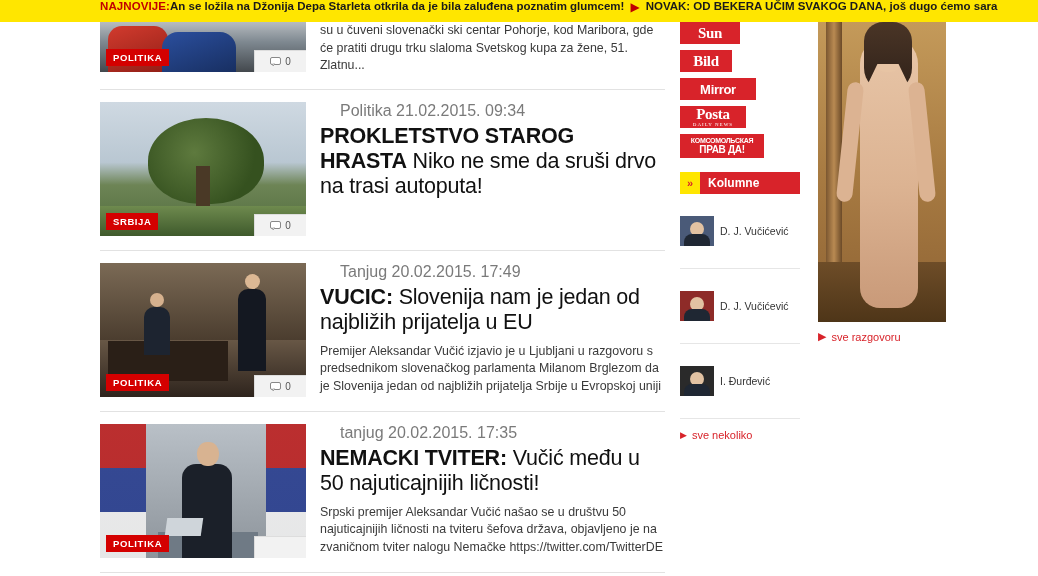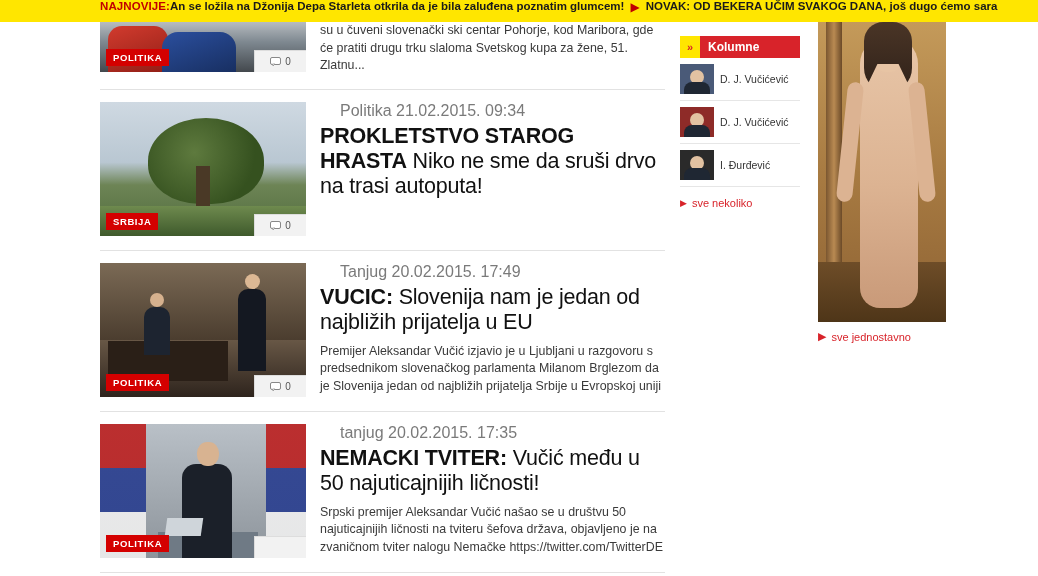--- a/index.html
+++ b/index.html
@@ -235,21 +235,21 @@
     display: flex; align-items: center; justify-content: center;
   }
   .col-header .t {
     color: #fff; font-weight: bold; font-size: 12px; padding-left: 8px;
   }
 
   .columnist {
     display: flex;
     align-items: center;
     gap: 6px;
-    padding: 6px 0;
+    padding: 22px 0;
     border-bottom: 1px solid #e6e6e6;
     width: 120px;
   }
   .columnist .av {
     width: 34px; height: 30px; flex: none; background: #4a5a78;
     position: relative; overflow: hidden;
   }
   .columnist .av i {
     position: absolute; left: 10px; top: 6px; width: 14px; height: 14px;
     border-radius: 50%; background: #e2c2a2; display: block;
@@ -411,20 +411,33 @@
       <div class="art-body">
         <div class="art-meta">tanjug  20.02.2015. 17:35</div>
         <h2 class="art-title"><span>NEMACKI TVITER:</span><span class="plain"> Vučić među u 50 najuticajnijih ličnosti!</span></h2>
         <p class="art-lead">Srpski premijer Aleksandar Vučić našao se u društvu 50 najuticajnijih ličnosti na tviteru šefova država, objavljeno je na zvaničnom tviter nalogu Nemačke https://twitter.com/TwitterDE</p>
       </div>
     </div>
 
   </div>
 
   <div class="sidebar">
+    <div class="press-logos">
+      <div class="logo sun">Sun</div>
+      <div class="logo bild">Bild</div>
+      <div class="logo mirror">Mirror</div>
+      <div class="logo posta">
+        <span>Posta</span>
+        <small>DAILY NEWS</small>
+      </div>
+      <div class="logo kp">
+        <span>КОМСОМОЛЬСКАЯ</span>
+        <b>ПРАВ ДА!</b>
+      </div>
+    </div>
 
     <div class="col-header">
       <span class="chev">»</span>
       <span class="t">Kolumne</span>
     </div>
 
     <div class="columnist">
       <span class="av">
           <i></i>
           <b></b>
@@ -457,17 +470,17 @@
       <span class="post"></span>
       <span class="floor"></span>
       <span class="body"></span>
       <span class="arm"></span>
       <span class="arm2"></span>
       <span class="head"></span>
       <span class="hair"></span>
     </div>
     <div class="ad-link">
       <span class="ar">▶</span>
-      <span>sve jednostavno</span>
+      <span>sve razgovoru</span>
     </div>
   </div>
 
 </div>
 
 </body></html>

